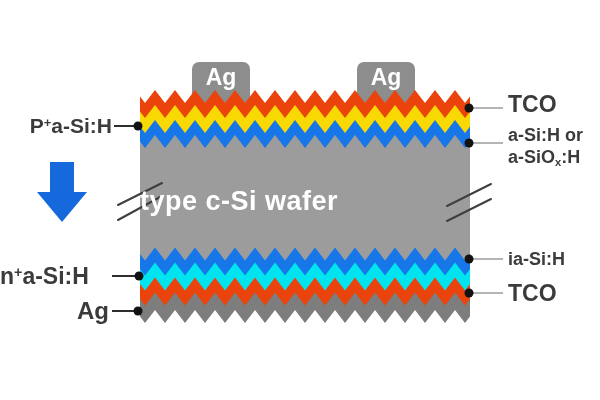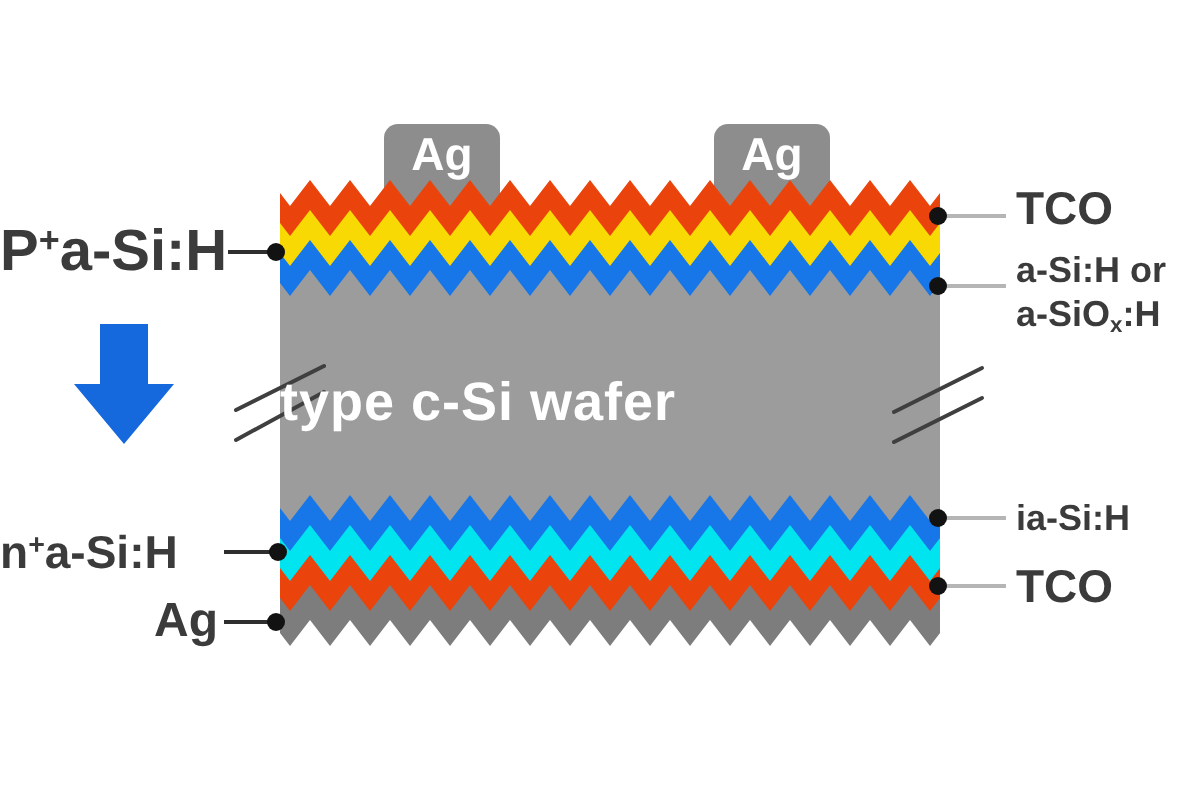--- a/index.html
+++ b/index.html
@@ -2,21 +2,21 @@
 <html><head>
 <meta charset="utf-8">
 <style>
   html,body{margin:0;padding:0;background:#ffffff;}
   .canvas{
     position:relative;width:600px;height:400px;background:#ffffff;overflow:hidden;
     font-family:"Liberation Sans","DejaVu Sans",sans-serif;
   }
   .canvas svg{position:absolute;left:0;top:0;}
   .lbl{position:absolute;font-weight:700;color:#3B3B3B;white-space:nowrap;}
-  .lbl-p      {left:0;  width:112px;top:112px;line-height:28px;font-size:29px;text-align:right;}
+  .lbl-p      {left:0;  width:112px;top:112px;line-height:28px;font-size:21px;text-align:right;}
   .lbl-n      {left:0;  width:109px;top:262px;line-height:28px;font-size:23px;}
   .lbl-ag     {left:0;  width:109px;top:297px;line-height:28px;font-size:24px;text-align:right;}
   .lbl-tco-top{left:508px;top:90px; line-height:28px;font-size:23px;}
   .lbl-buffer {left:508px;top:124px;line-height:22px;font-size:18px;}
   .lbl-ia     {left:508px;top:248px;line-height:22px;font-size:18px;}
   .lbl-tco-bot{left:508px;top:279px;line-height:28px;font-size:23px;}
   .contact-lbl{position:absolute;width:58px;top:64px;line-height:26px;font-size:23px;
                font-weight:700;color:#ffffff;text-align:center;}
   .contact-lbl.c1{left:192px;} .contact-lbl.c2{left:357px;}
   .wafer-lbl{position:absolute;left:140px;width:330px;top:186px;line-height:30px;

